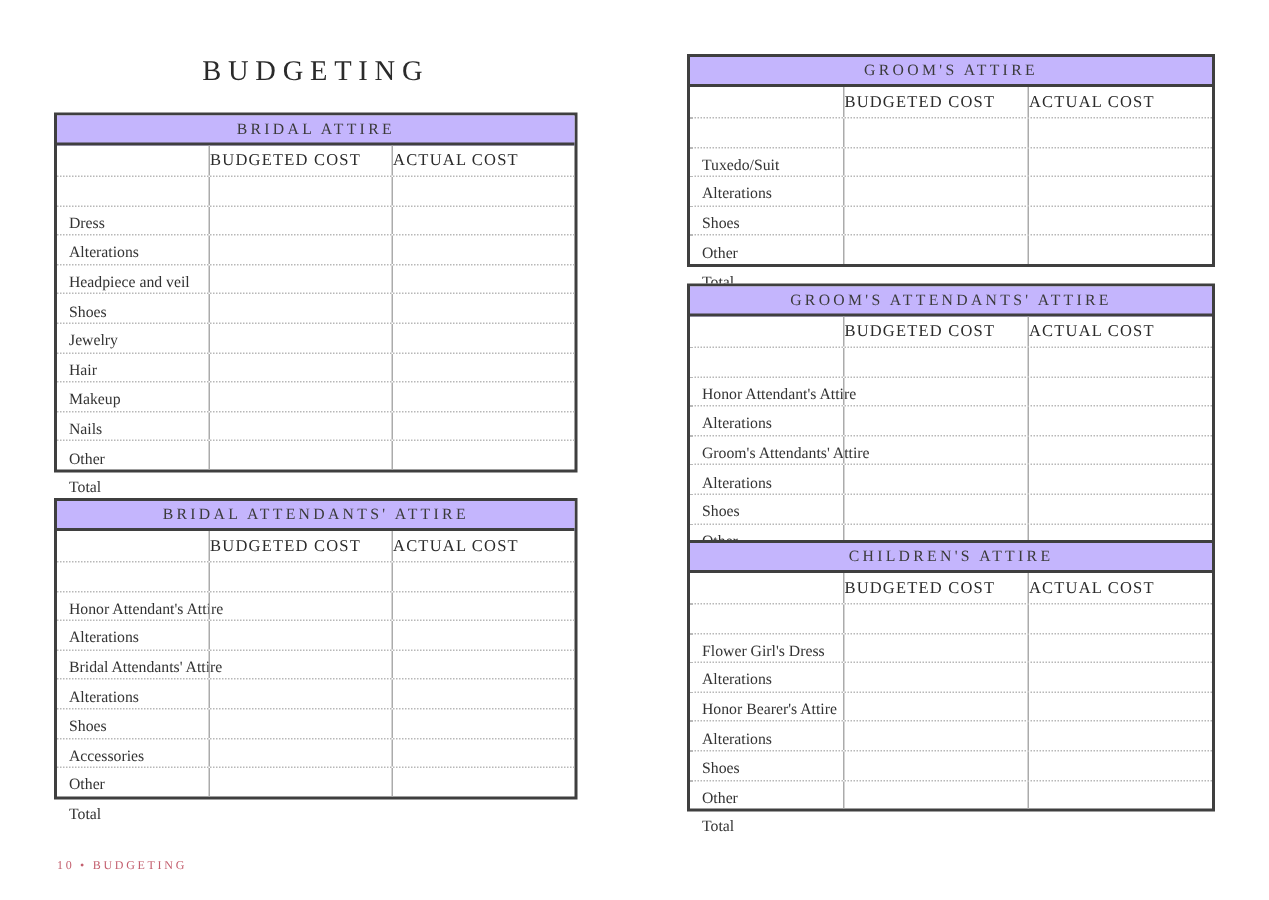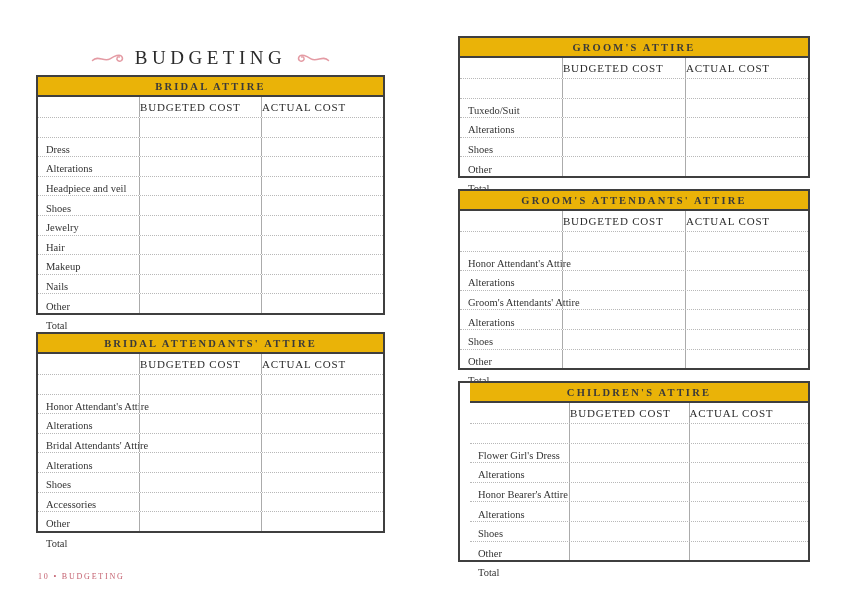--- a/index.html
+++ b/index.html
@@ -7,40 +7,40 @@
   body { font-family:"Liberation Serif", serif; }
 
   .sheet {
     position:relative; width:846px; height:600px;
     background:#ffffff; overflow:hidden;
     outline:1px solid #ececec;
   }
 
   
   .title-row {
-    position:absolute; left:36px; top:44px; width:349px; height:28px;
-    display:flex; align-items:center; justify-content:center; gap:10px;
+    position:absolute; left:36px; top:34px; width:349px; height:28px;
+    display:flex; align-items:center; justify-content:center; gap:10px;flex-direction:column;
   }
   .page-title {
     font-size:19px; letter-spacing:4.5px; color:#2a2a2a;
     font-weight:400; white-space:nowrap;
   }
   .flourish { display:block; }
 
   
   .ptable {
     position:absolute; width:349px;
     border:2px solid #3f3f3f; background:#ffffff;
   }
   .ptable.rp { width:352px; }
 
   .t-band {
-    height:20px; background:#eab308;
+    height:20px; background:#c4b5fd;
     border-bottom:2px solid #3f3f3f;
-    display:flex; align-items:center; justify-content:center;font-weight:bold;
+    display:flex; align-items:center; justify-content:center;
   }
   .t-band-title {
     font-size:10.5px; letter-spacing:2.2px; color:#3a3a3a; white-space:nowrap;
   }
 
   .t-colrow { display:flex; height:20px; }
   .t-colrow .cell { display:flex; align-items:center; }
   .t-col-label {
     font-size:11px; letter-spacing:0.8px; color:#2b2b2b; white-space:nowrap;
   }
@@ -351,21 +351,21 @@
         <div class="t-row">
           <div class="cell c-label">
             <span class="row-label">Total</span>
           </div>
           <div class="cell c-val"></div>
           <div class="cell c-val"></div>
         </div>
       </div>
   </div>
 
-  <div class="ptable rp" style="left:458px; top:381px;padding-left:10px;">
+  <div class="ptable rp" style="left:458px; top:360px;">
     <div class="t-band">
       <span class="t-band-title">CHILDREN'S ATTIRE</span>
     </div>
     <div class="t-colrow">
       <div class="cell c-label"></div>
       <div class="cell c-val">
           <span class="t-col-label">BUDGETED COST</span>
         </div>
       <div class="cell c-val">
           <span class="t-col-label">ACTUAL COST</span>

